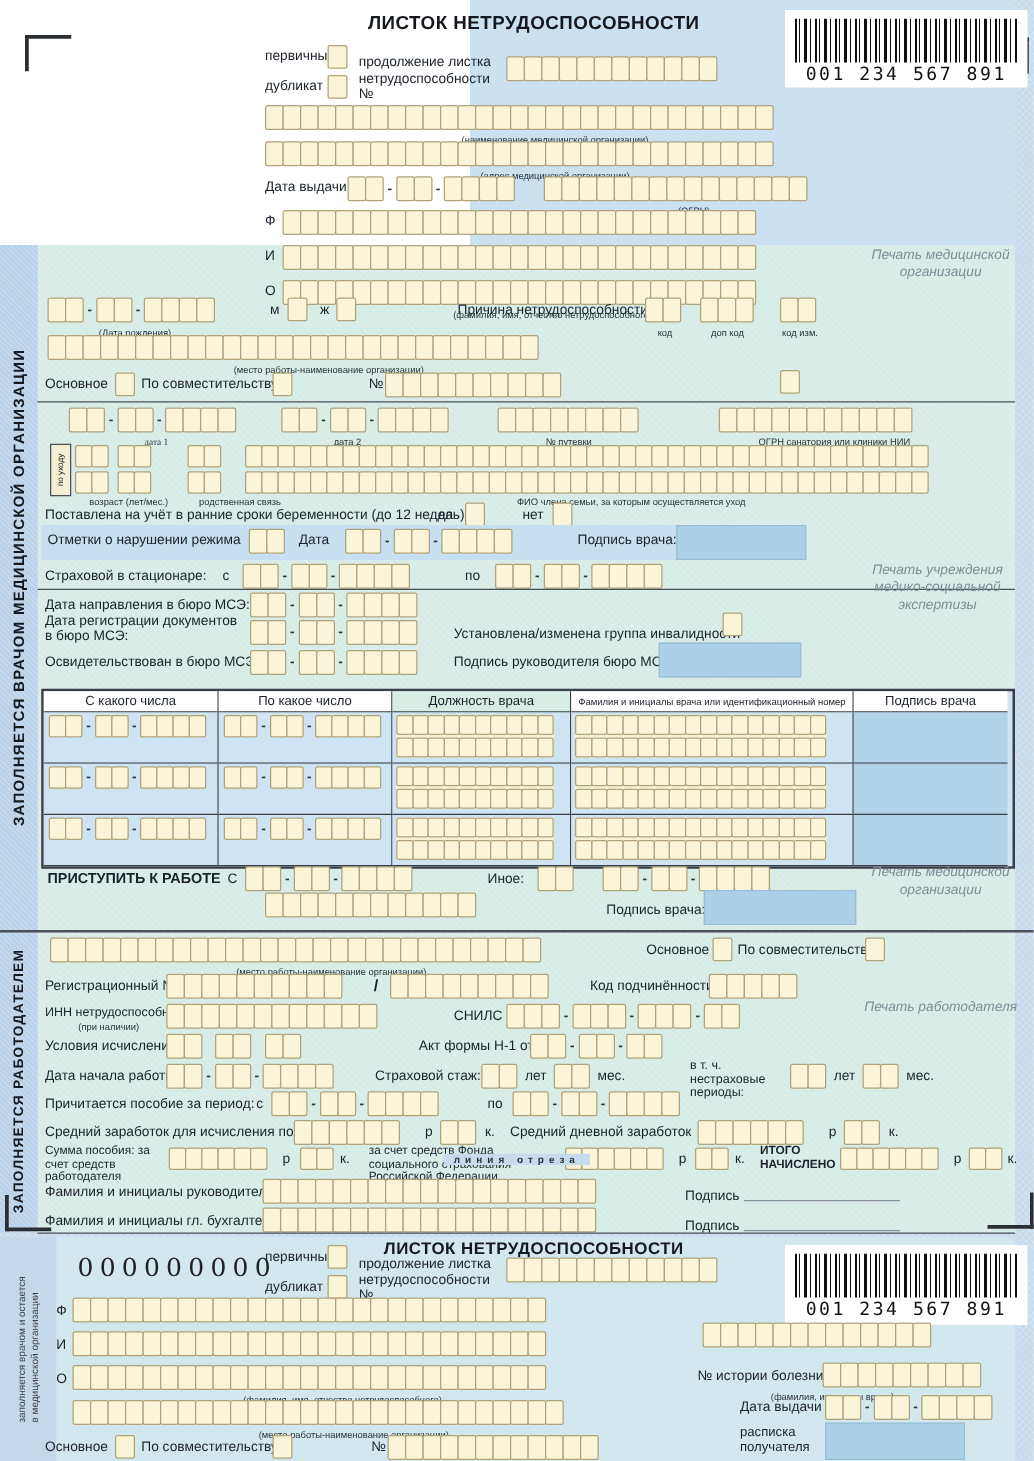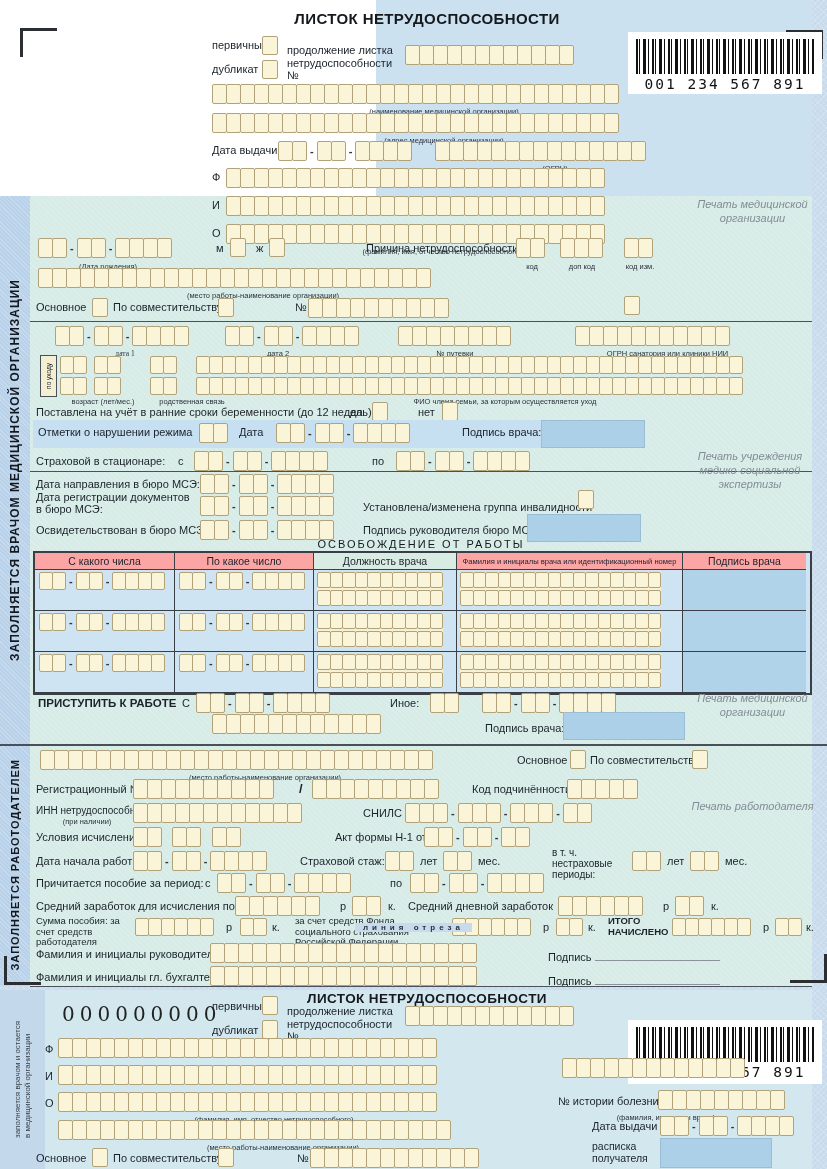--- a/index.html
+++ b/index.html
@@ -36,30 +36,30 @@
   .corner.tl{border-top:3px solid #2b2f33;border-left:3px solid #2b2f33;}
   .corner.tr{border-top:3px solid #2b2f33;border-right:3px solid #2b2f33;}
   .corner.bl{border-bottom:3px solid #2b2f33;border-left:3px solid #2b2f33;}
   .corner.br{border-bottom:3px solid #2b2f33;border-right:3px solid #2b2f33;}
   
   .vstrip{position:absolute;background:#b9d2ea;display:flex;align-items:center;justify-content:center;
     background-image:repeating-linear-gradient(45deg,rgba(255,255,255,.2) 0 1px,rgba(0,0,0,0) 1px 3px);}
   .vtext{writing-mode:vertical-rl;transform:rotate(180deg);font-weight:bold;font-size:12px;letter-spacing:1px;color:#14191f;}
   .vtext.small{font-weight:normal;font-size:8px;letter-spacing:0;color:#3a414a;line-height:1.25;}
   
-  .bcbox{position:absolute;background:#fff;text-align:center;margin-top:24px;}
+  .bcbox{position:absolute;background:#fff;text-align:center;}
   .bars{margin:7px 8px 2px 8px;height:35px;
     background:repeating-linear-gradient(90deg,#101010 0 2px,transparent 2px 3px,#101010 3px 4px,transparent 4px 7px,#101010 7px 10px,transparent 10px 12px,#101010 12px 13px,transparent 13px 16px);}
   .bcnum{font-family:"DejaVu Sans Mono",monospace;font-size:14.5px;color:#111;letter-spacing:2px;}
   
   .rtable{position:absolute;left:33px;top:551px;width:779px;border:2px solid #3a3f45;box-sizing:border-box;
      display:grid;grid-template-columns:140px 139px 143px 226px 123px;background:#cfe4f2;}
   .rtable>div{border-right:1px solid #3a3f45;border-bottom:1px solid #3a3f45;box-sizing:border-box;position:relative;}
   .rtable>div:nth-child(5n){border-right:none;}
-  .rth{height:17px;font-size:10.5px;text-align:center;line-height:17px;background:#fca5a5;overflow:hidden;}
+  .rth{height:17px;font-size:10.5px;text-align:center;line-height:17px;background:#ffffff;overflow:hidden;}
   .rth.c3{background:#d9ece4;}
   .rth.c4{font-size:7.6px;}
   .rtd{height:41px;background:#cfe4f2;}
   .rtd.sigcell{background:#b0d3ea;}
   .rtd .dg{position:absolute;left:4px;top:2px;}
   .dbl{position:absolute;left:3px;top:2px;display:flex;flex-direction:column;gap:2px;background:#f7f2d6;}
   .titleTxt{position:absolute;font-weight:bold;font-size:15px;letter-spacing:.4px;text-align:center;color:#15191e;}
   .cut{position:absolute;left:30px;top:986px;width:782px;border-top:1.5px solid #4a5058;}
   .cutTxt{position:absolute;top:923px;left:355px;background:#c7dbed;padding:0 8px;font-size:8px;letter-spacing:4px;color:#2a323c;font-weight:bold;}
   .serial{position:absolute;font-family:"DejaVu Serif",serif;font-size:20px;letter-spacing:5px;color:#222;}
@@ -775,21 +775,20 @@
         <i></i>
         <i></i>
       </span>
     </span>
   <div class="row" style="left:363px;top:524px;">
       <span class="lbl">Подпись руководителя бюро МСЭ:</span>
     </div>
   <div class="sig" style="left:527px;top:514px;width:114px;height:28px;"></div>
   <div class="stamp" style="left:690px;top:450px;width:120px;">Печать учреждения медико-социальной экспертизы</div>
 
-  <div class="abs" style="left:30px;top:538px;width:782px;text-align:center;font-size:11px;letter-spacing:2px;color:#15191e;">ОСВОБОЖДЕНИЕ ОТ РАБОТЫ</div>
   <div class="rtable">
     <div class="rth">С какого числа</div>
     <div class="rth">По какое число</div>
     <div class="rth c3">Должность врача</div>
     <div class="rth c4">Фамилия и инициалы врача или идентификационный номер</div>
     <div class="rth">Подпись врача</div>
 
     <div class="rtd">
         <span class="dg sm">
           <span class="cg">

